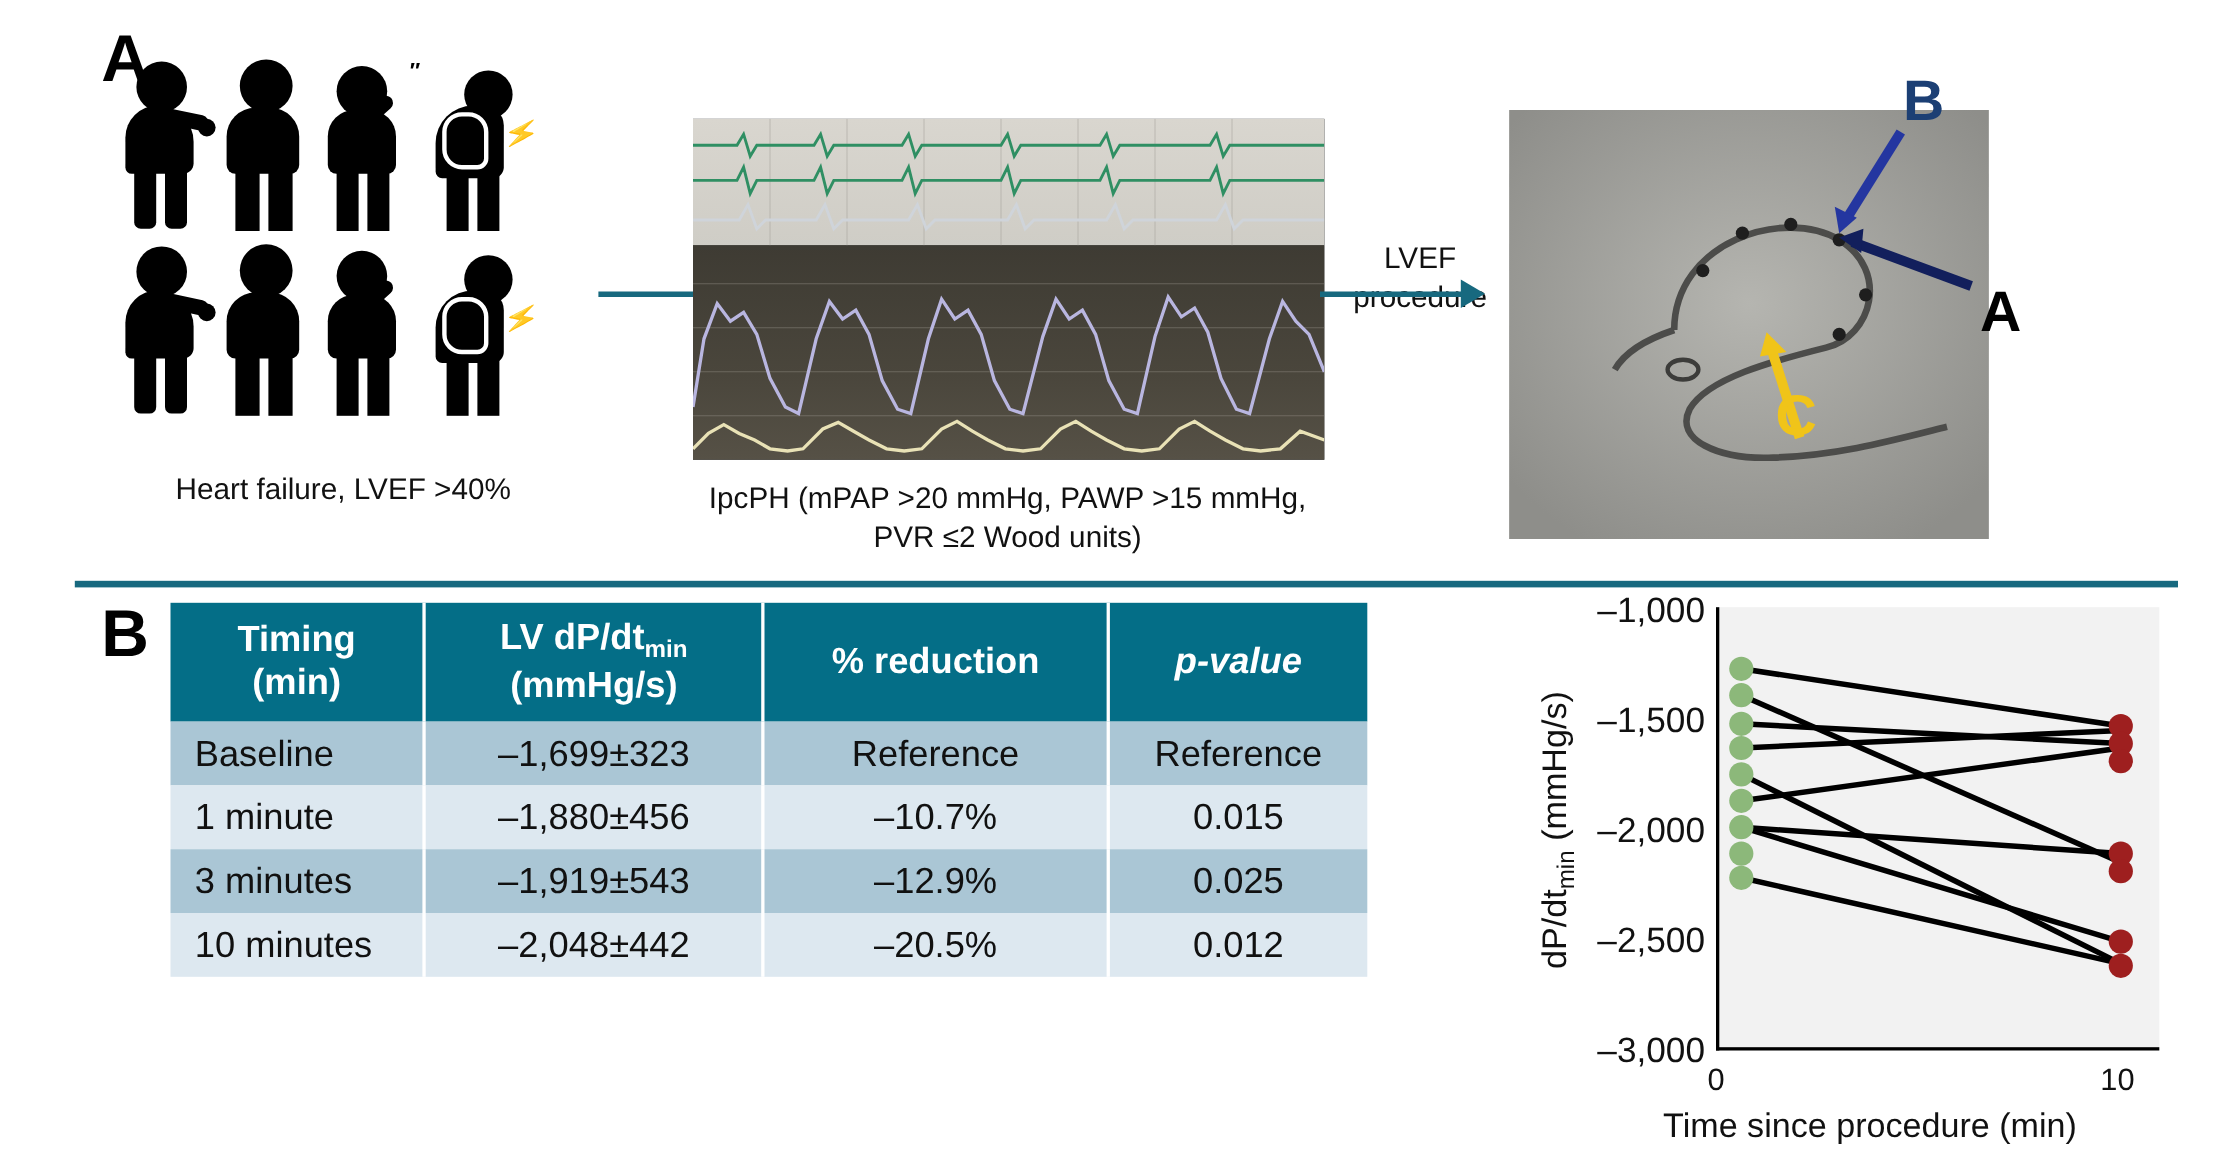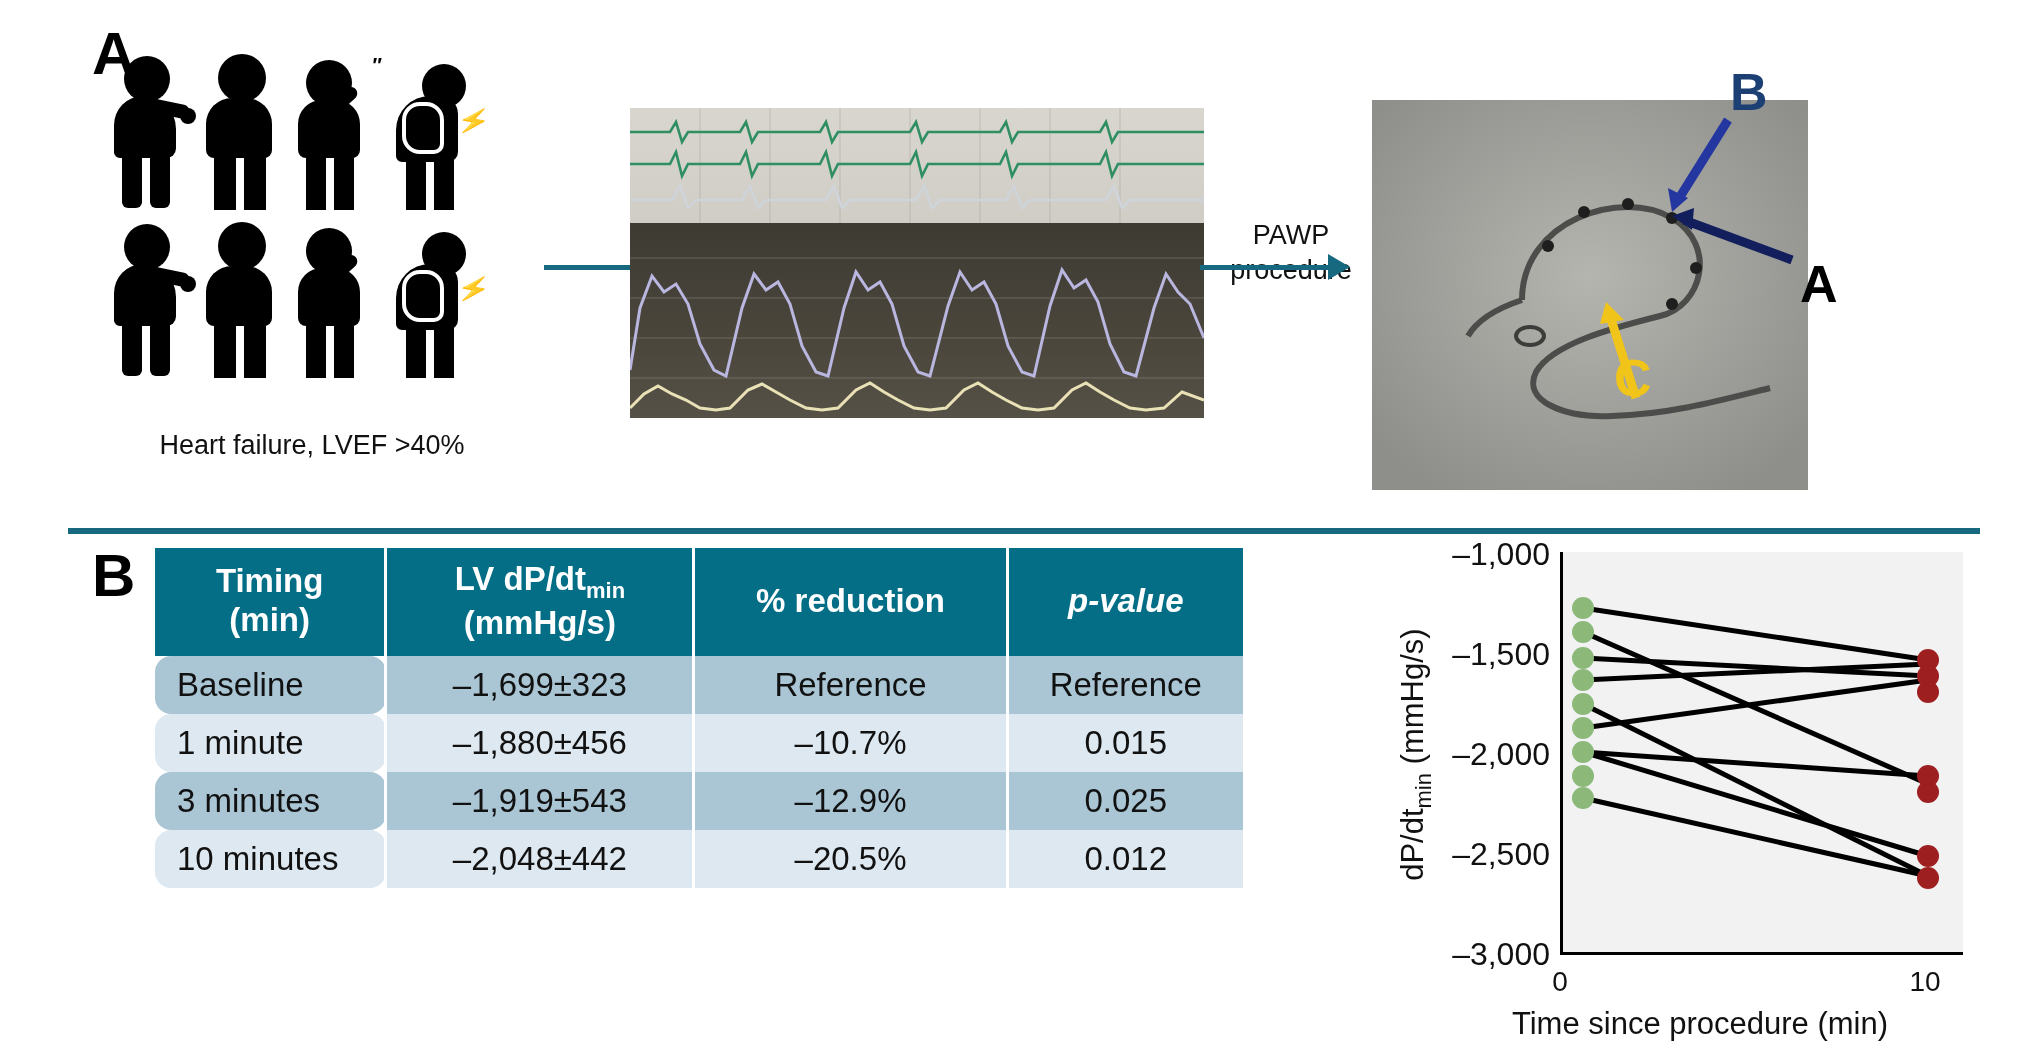--- a/index.html
+++ b/index.html
@@ -252,21 +252,21 @@
   #results-table td {
     font-size: 33px;
     text-align: center;
     padding: 10px 6px;
     color: #111;
     border-right: 3px solid #ffffff;
   }
   #results-table td:last-child { border-right: none; }
   #results-table tbody tr:nth-child(odd) td { background: #aac6d5; }
   #results-table tbody tr:nth-child(even) td { background: #dde8f0; }
-  #results-table td:first-child { text-align: left; padding-left: 22px; border-radius: 16px; }
+  #results-table td:first-child { text-align: left; padding-left: 22px; }
   .sub { font-size: 22px; vertical-align: sub; }
   .ital { font-style: italic; }
 
   
   #chart-wrap {
     position: absolute;
     left: 1320px;
     top: 0px;
     width: 700px;
     height: 526px;
@@ -432,23 +432,27 @@
 
         <path d="M0 300 L14 286 L28 278 L42 286 L56 292 L70 300 L86 302 L100 300
                  L118 282 L132 276 L146 284 L160 292 L176 300 L192 302 L208 300
                  L226 282 L240 275 L254 284 L268 292 L284 300 L300 302 L316 300
                  L334 282 L348 275 L362 284 L376 292 L392 300 L408 302 L424 300
                  L442 282 L456 275 L470 284 L484 292 L500 300 L516 302 L534 300
                  L552 284 L574 292" fill="none" stroke="#e9e2b6" stroke-width="3"></path>
       </svg>
     </div>
 
+    <div style="position:absolute;left:596px;top:436px;width:640px;text-align:center;font-size:27px;line-height:1.3;color:#111;">
+      <div>IpcPH (mPAP &gt;20 mmHg, PAWP &gt;15 mmHg,</div>
+      <div>PVR ≤2 Wood units)</div>
+    </div>
 
     <div id="padn-label">
-      <div>PAWP</div>
+      <div>LVEF</div>
       <div>procedure</div>
     </div>
     <div class="teal-arrow-line" id="arrow-2-line"></div>
     <div class="teal-arrow-head" id="arrow-2-head"></div>
 
     <div id="angio-panel">
       <div class="angio-band" style="top:0px;height:58px;"></div>
       <div class="angio-band" style="top:70px;height:52px;"></div>
       <div class="angio-band" style="top:146px;height:50px;"></div>
       <div class="angio-band" style="top:218px;height:54px;"></div>

